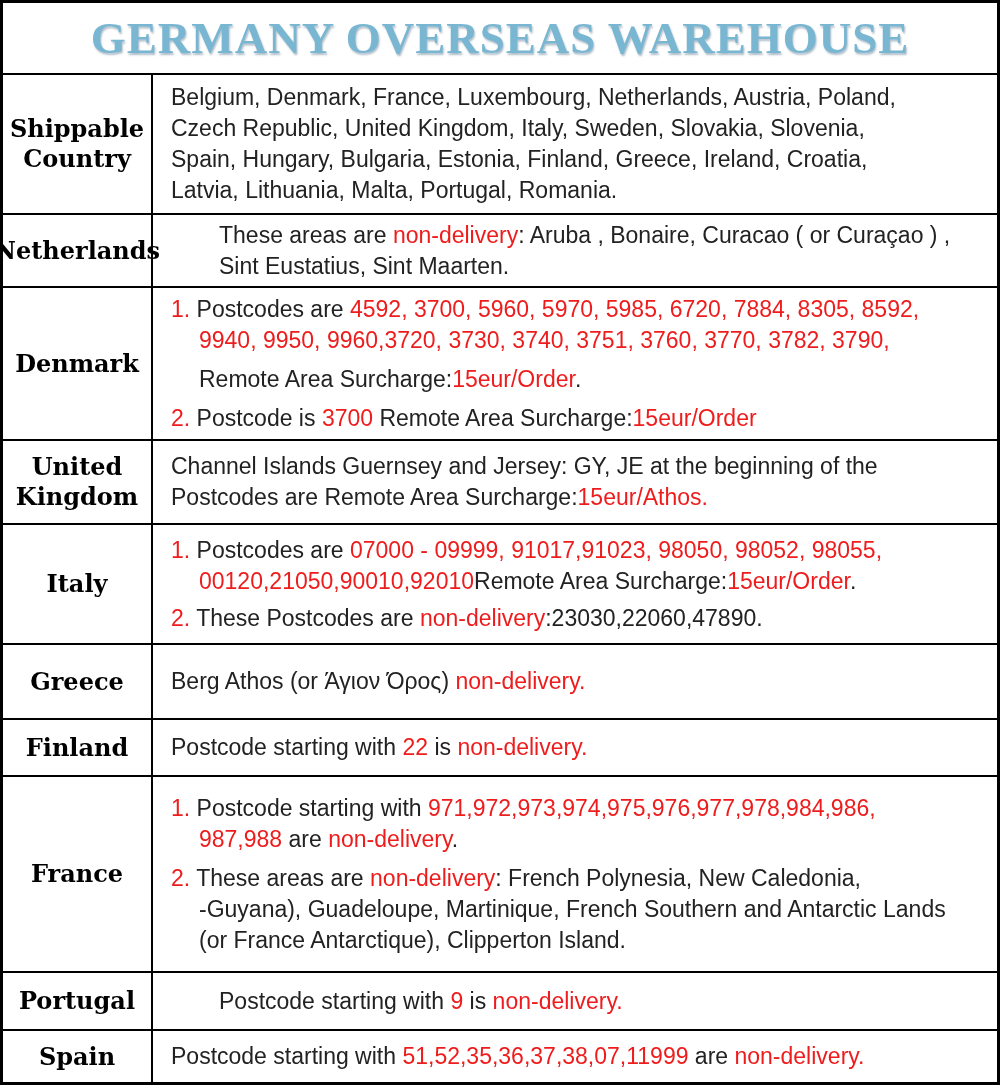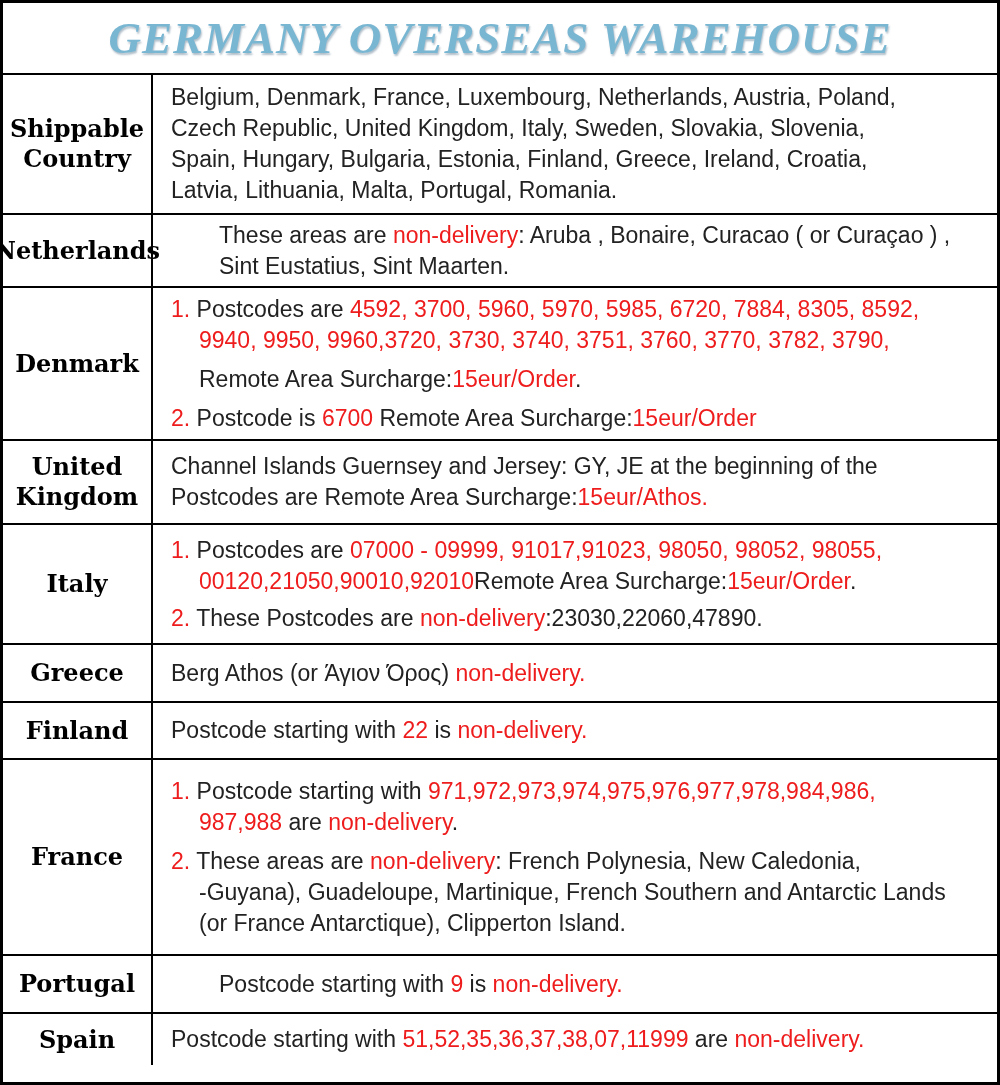--- a/index.html
+++ b/index.html
@@ -21,41 +21,40 @@
   }
 
   .title-row {
     height: 70px;
     display: flex;
     align-items: center;
     justify-content: center;
   }
   .title-row h1 {
     font-family: "Liberation Serif", serif;
-    font-style: italic;
     font-weight: bold;
     font-size: 45px;
     letter-spacing: 1px;
     color: var(--title-blue);
     text-shadow: 1px 2px 2px rgba(80, 110, 135, 0.45);
     white-space: nowrap;
   }
 
   .row {
     display: flex;
     border-top: 2px solid var(--border);
     overflow: hidden;
   }
   
   .row:nth-child(1)  { height: 140px; }
   .row:nth-child(2)  { height: 73px; gap: 48px;  }
   .row:nth-child(3)  { height: 153px; }
   .row:nth-child(4)  { height: 84px;  }
   .row:nth-child(5)  { height: 120px; }
-  .row:nth-child(6)  { height: 58px;  }
+  .row:nth-child(6)  { height: 75px;  }
   .row:nth-child(7)  { height: 57px;  }
   .row:nth-child(8)  { height: 196px; }
   .row:nth-child(9)  { height: 58px; gap: 48px;  }
   .row:nth-child(10) { height: 53px;  }
 
   .label-cell {
     width: 150px;
     flex: 0 0 150px;
     border-right: 2px solid var(--border);
     display: flex;
@@ -112,21 +111,21 @@
           <div class="line"><span class="seg">These areas are </span><span class="seg red">non-delivery</span><span class="seg">: Aruba ,  Bonaire,  Curacao ( or Curaçao ) ,</span></div>
           <div class="line"><span class="seg">Sint Eustatius,  Sint Maarten.</span></div>
         </div>
       </div>
       <div class="row">
         <div class="label-cell">Denmark</div>
         <div class="content-cell">
           <div class="line"><span class="seg red">1.</span><span class="seg"> Postcodes are </span><span class="seg red">4592, 3700, 5960, 5970, 5985, 6720, 7884, 8305, 8592,</span></div>
           <div class="line indent"><span class="seg red">9940, 9950, 9960,3720, 3730, 3740, 3751, 3760, 3770, 3782, 3790,</span></div>
           <div class="line indent" style="margin-top: 8px;"><span class="seg">Remote Area Surcharge:</span><span class="seg red">15eur/Order</span><span class="seg">.</span></div>
-          <div class="line" style="margin-top: 8px;"><span class="seg red">2.</span><span class="seg"> Postcode is </span><span class="seg red">6700</span><span class="seg"> Remote Area Surcharge:</span><span class="seg red">15eur/Order</span></div>
+          <div class="line" style="margin-top: 8px;"><span class="seg red">2.</span><span class="seg"> Postcode is </span><span class="seg red">3700</span><span class="seg"> Remote Area Surcharge:</span><span class="seg red">15eur/Order</span></div>
         </div>
       </div>
       <div class="row">
         <div class="label-cell">United Kingdom</div>
         <div class="content-cell">
           <div class="line"><span class="seg">Channel Islands Guernsey and Jersey: GY, JE at the beginning of the</span></div>
           <div class="line"><span class="seg">Postcodes are Remote Area Surcharge:</span><span class="seg red">15eur/Athos.</span></div>
         </div>
       </div>
       <div class="row">

